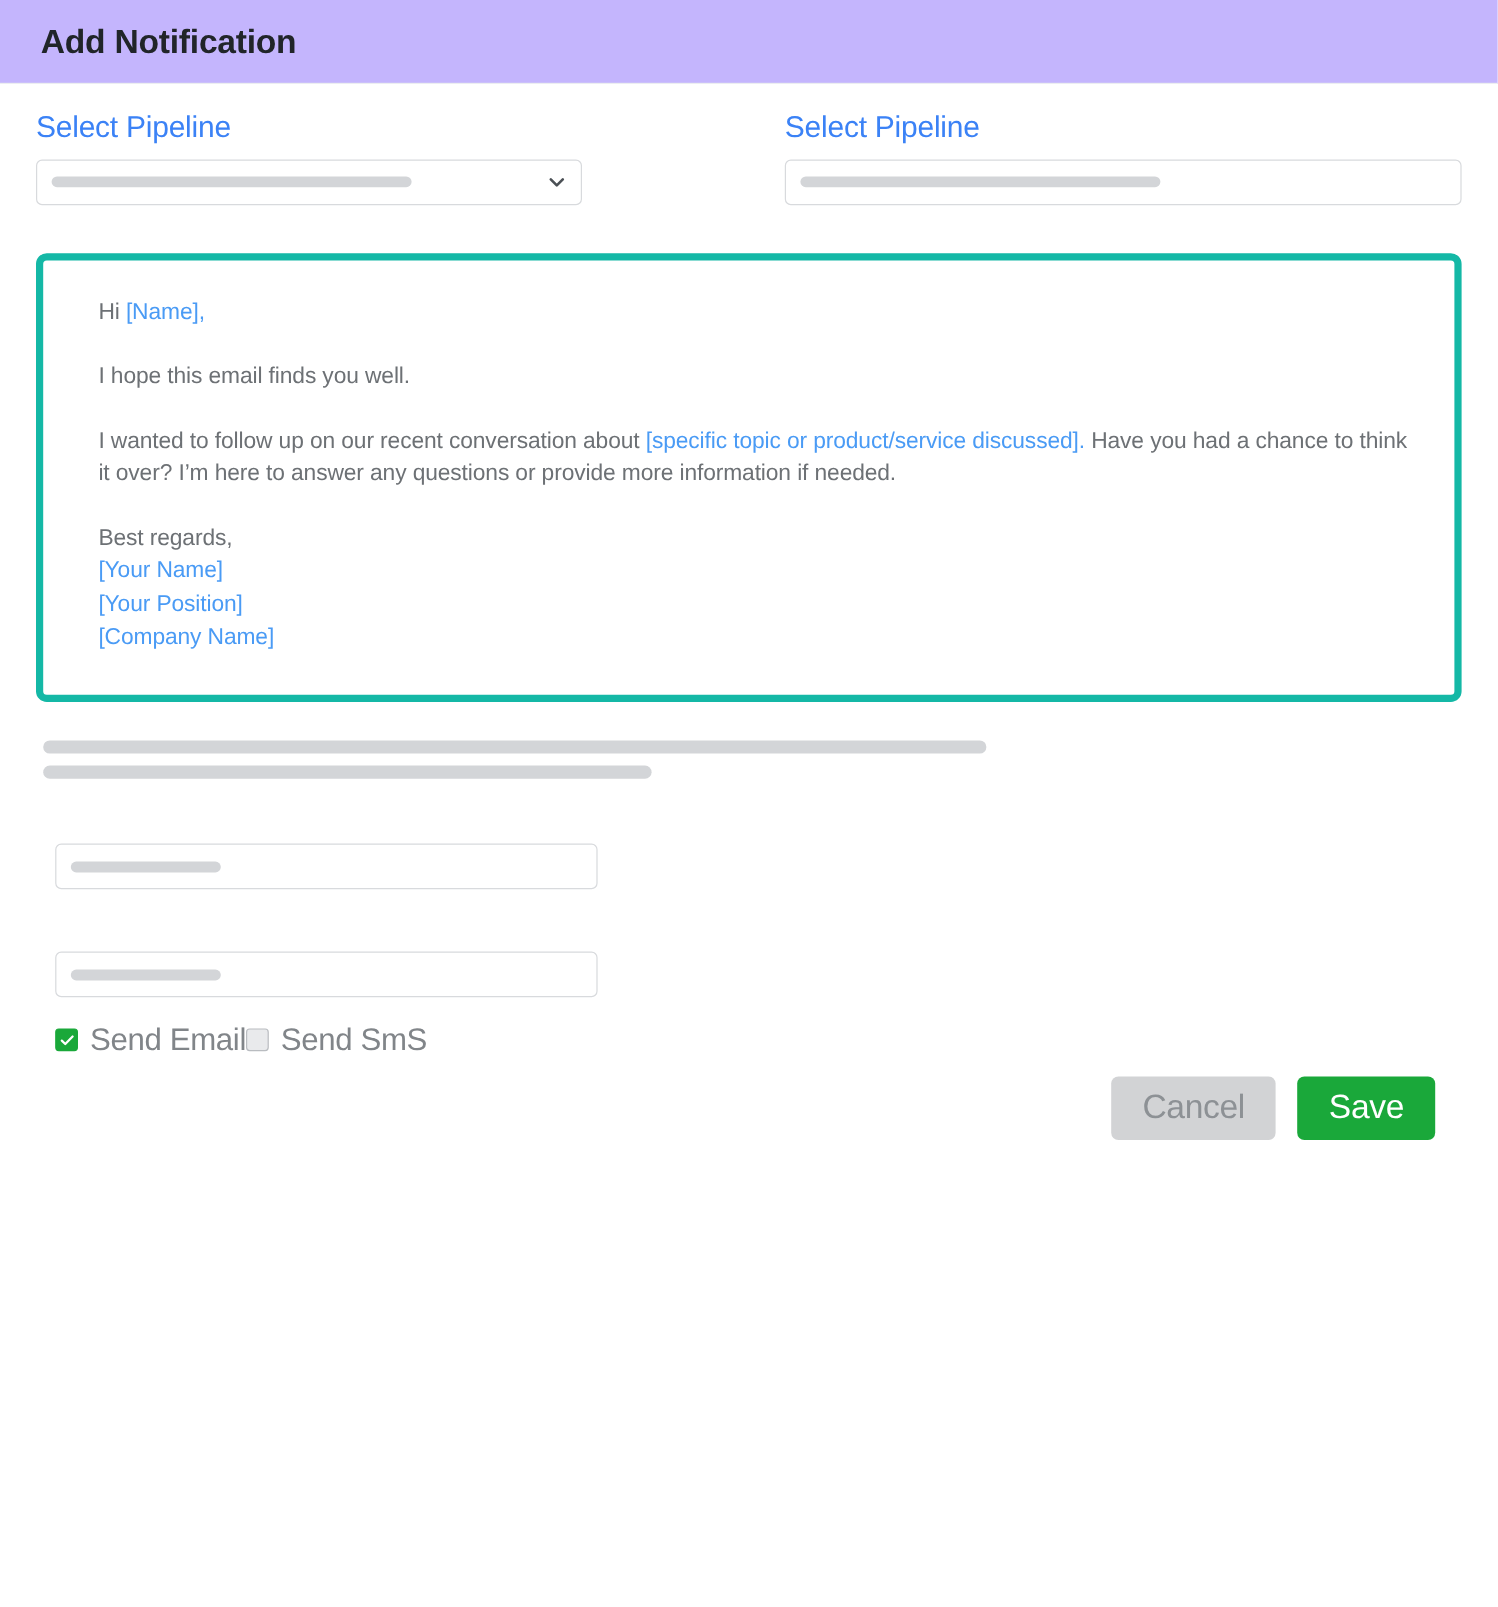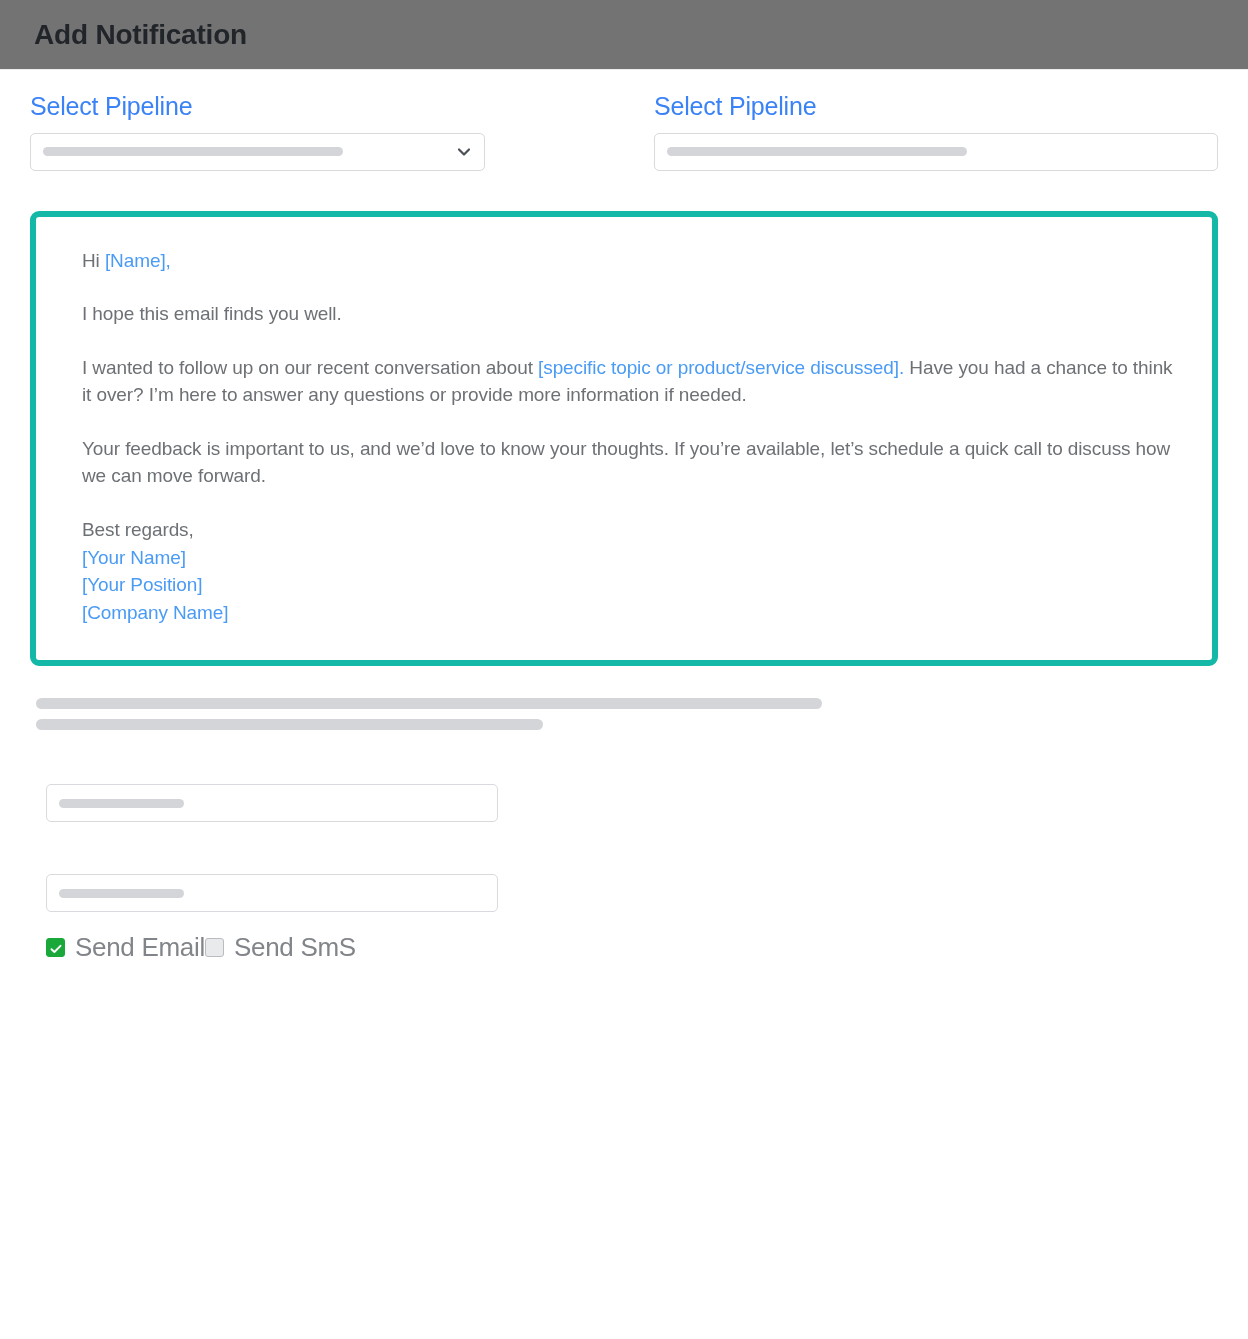--- a/index.html
+++ b/index.html
@@ -19,21 +19,21 @@
     width: 1248px;
     height: 1339px;
     position: relative;
     background: #ffffff;
     box-sizing: border-box;
   }
 
   
   .modal-header {
     height: 70px;
-    background: #737373;
+    background: #c4b5fd;
     border-bottom: 1px solid #eceef1;
     display: flex;
     align-items: center;
     padding: 0 34px;
     box-sizing: border-box;
   }
   .modal-title {
     font-size: 28px;
     color: #212529;
     font-weight: 600;
@@ -279,23 +279,20 @@
         </p>
 
         <p class="email-p">
           <span>I hope this email finds you well.</span>
         </p>
 
         <p class="email-p">
           <span>I wanted to follow up on our recent conversation about </span><span class="ph">[specific topic or product/service discussed].</span><span> Have you had a chance to think it over? I’m here to answer any questions or provide more information if needed.</span>
         </p>
 
-        <p class="email-p">
-          <span>Your feedback is important to us, and we’d love to know your thoughts. If you’re available, let’s schedule a quick call to discuss how we can move forward.</span>
-        </p>
 
 
         <p class="email-p">
           <span class="sig-line">Best regards,</span>
           <span class="sig-line ph">[Your Name]</span>
           <span class="sig-line ph">[Your Position]</span>
           <span class="sig-line ph">[Company Name]</span>
         </p>
 
       </div>
@@ -328,15 +325,19 @@
           </span>
         </span>
         <span class="check-label">Send Email</span>
       </div>
       <div class="check-item">
         <span class="checkbox unchecked"></span>
         <span class="check-label">Send SmS</span>
       </div>
     </div>
 
+    <div class="footer">
+      <button class="btn btn-cancel">Cancel</button>
+      <button class="btn btn-save">Save</button>
+    </div>
 
   </div>
 </div>
 
 </body></html>

